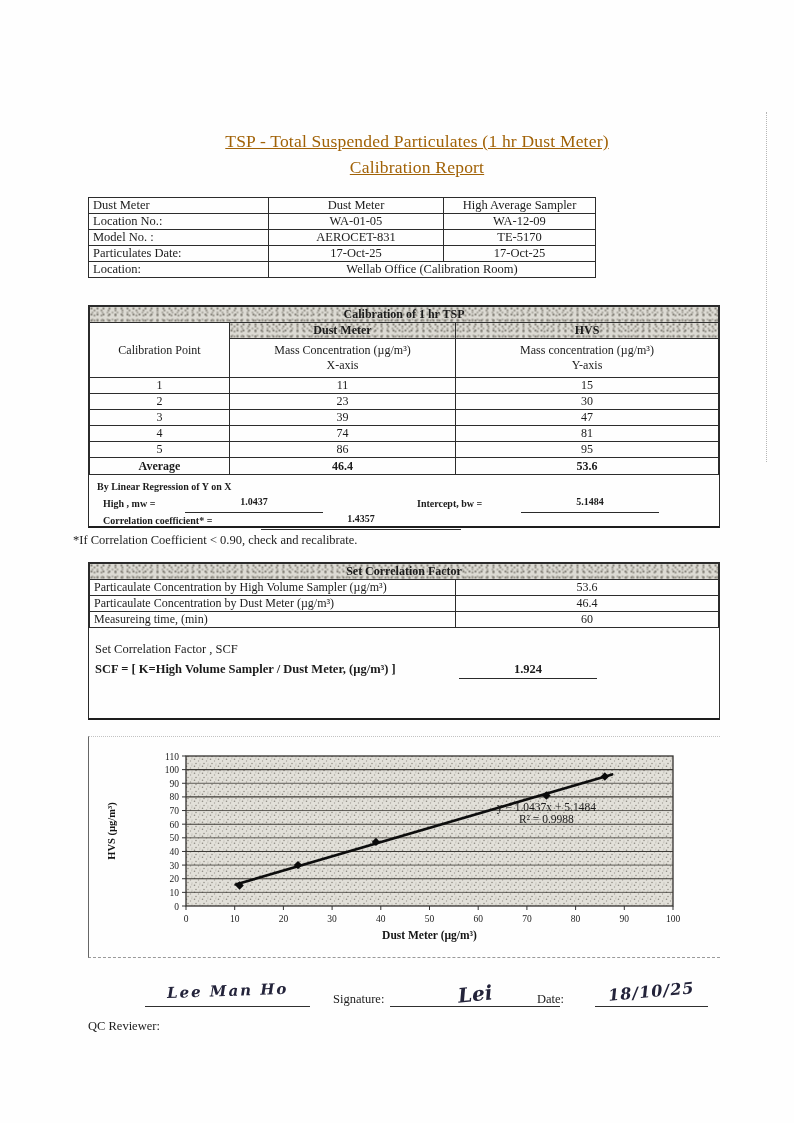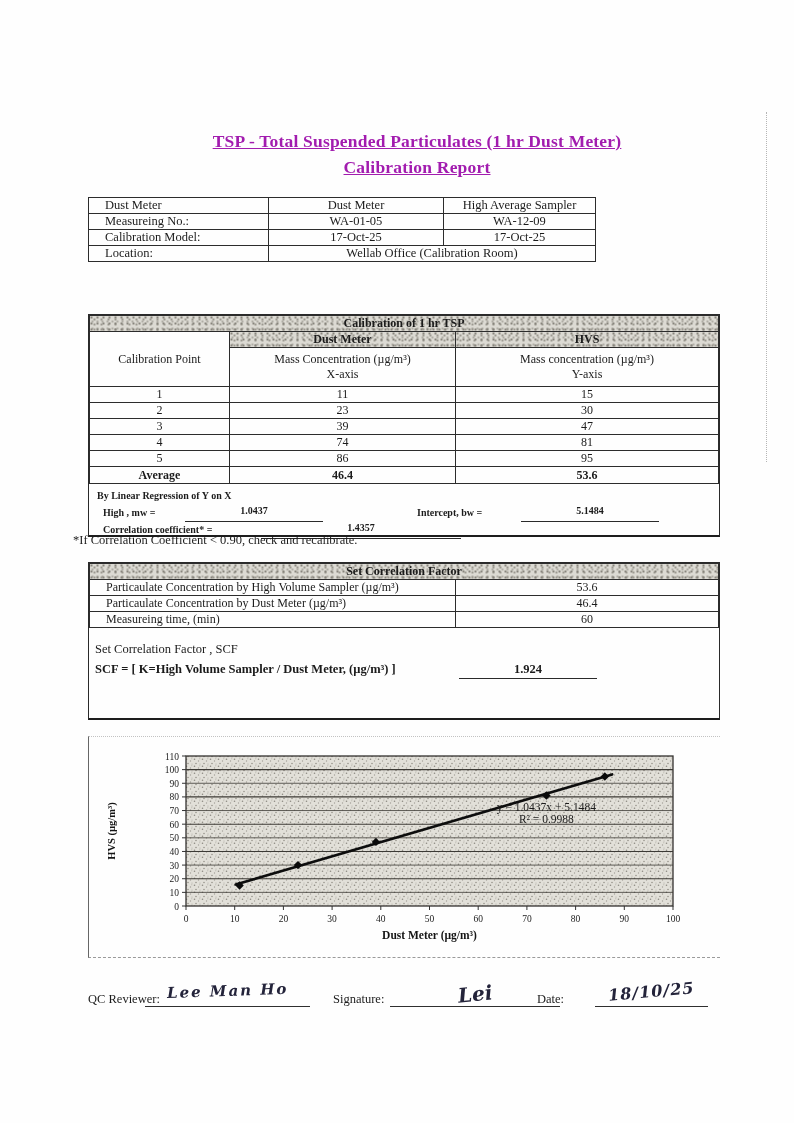--- a/index.html
+++ b/index.html
@@ -9,45 +9,45 @@
     font-family:"Liberation Serif","DejaVu Serif",serif;
     overflow:hidden;
   }
   
   .scan-artifact{
     position:absolute; left:766px; top:112px; width:0; height:350px;
     border-left:1px dotted #b5b5b5;
   }
   .title-block{position:absolute; top:128px; left:0; width:100%; text-align:center;}
   .title-line{
-    font-size:17.5px; font-weight:bold; text-decoration:underline;
-    letter-spacing:0.2px; line-height:26px; color:#a21caf;padding-left:40px;
+    font-size:17.5px; font-weight:normal; text-decoration:underline;
+    letter-spacing:0.2px; line-height:26px; color:#a16207;padding-left:40px;
   }
   
   .stipple-bg{
     background-color:#dcdad3;
     background-image:
       radial-gradient(circle at 1px 1px, #86837b 0.7px, transparent 0.95px),
       radial-gradient(circle at 4px 3px, #9b988f 0.7px, transparent 0.95px),
       radial-gradient(circle at 2px 5px, #8f8c84 0.6px, transparent 0.85px),
       radial-gradient(circle at 5px 1px, #aaa79e 0.55px, transparent 0.8px);
     background-size:6px 6px, 7px 5px, 5px 7px, 4px 4px;
   }
   table{border-collapse:collapse; table-layout:fixed;}
-  td{padding:0 16px; vertical-align:middle; overflow:hidden; white-space:nowrap;}
+  td{padding:0 4px; vertical-align:middle; overflow:hidden; white-space:nowrap;}
 
   
   .equip-table{position:absolute; left:88px; top:197px; width:507px; font-size:12.5px;}
   .equip-table td{border:1px solid #2c2c2c; height:14px; text-align:center;}
   .equip-table td.lbl{text-align:left;}
   .equip-table{border:1.5px solid #222;}
 
   
   .cal-box{
-    position:absolute; left:88px; top:314px; width:632px; height:223px;
+    position:absolute; left:88px; top:305px; width:632px; height:223px;
     border:1.5px solid #2a2a2a; border-bottom:2.5px solid #1d1d1d; box-sizing:border-box;
   }
   .cal-table{width:100%; font-size:12px;}
   .cal-table td{border:1px solid #2c2c2c; text-align:center;}
   .cal-table .t-title{height:13px; font-weight:bold; font-size:12px;}
   .cal-table .t-colhead{height:14px; font-weight:bold;}
   .cal-table .t-sub{height:38px; white-space:normal; line-height:15px;}
   .cal-table .t-row{height:13px;}
   .cal-table .t-avg{height:16px; font-weight:bold; border-top:1.5px solid #222;}
 
@@ -113,26 +113,31 @@
         <col style="width:175px">
         <col style="width:152px">
       </colgroup>
     <tbody>
         <tr>
       <td class="lbl">Dust Meter</td>
       <td>Dust Meter</td>
       <td>High Average Sampler</td>
     </tr>
     <tr>
-      <td class="lbl">Measureing No.:</td>
+      <td class="lbl">Location No.:</td>
       <td>WA-01-05</td>
       <td>WA-12-09</td>
     </tr>
     <tr>
-      <td class="lbl">Calibration Model:</td>
+      <td class="lbl">Model No. :</td>
+      <td>AEROCET-831</td>
+      <td>TE-5170</td>
+    </tr>
+    <tr>
+      <td class="lbl">Particulates Date:</td>
       <td>17-Oct-25</td>
       <td>17-Oct-25</td>
     </tr>
     <tr>
       <td class="lbl">Location:</td>
       <td colspan="2">Wellab Office (Calibration Room)</td>
     </tr>
   </tbody>
     </table>
 
@@ -315,21 +320,21 @@
         <path d="M 457.38 54.345454545454544 L 461.58 58.54545454545455 L 457.38 62.74545454545455 L 453.18 58.54545454545455 Z" fill="#0a0a0a"></path>
         <path d="M 515.8199999999999 35.254545454545436 L 520.02 39.45454545454544 L 515.8199999999999 43.65454545454544 L 511.61999999999995 39.45454545454544 Z" fill="#0a0a0a"></path>
         <text x="457.38" y="73.54545454545455" text-anchor="middle" font-size="11.5" fill="#1c1c1c">y = 1.0437x + 5.1484</text>
         <text x="457.38" y="85.81818181818181" text-anchor="middle" font-size="11.5" fill="#1c1c1c">R² = 0.9988</text>
         <text x="340.5" y="202" text-anchor="middle" font-size="11.5" font-weight="bold" fill="#151515">Dust Meter  (µg/m³)</text>
         <text x="26" y="94" text-anchor="middle" font-size="10.5" font-weight="bold" fill="#151515" transform="rotate(-90 26 94)">HVS (µg/m³)</text>
       </svg>
   </div>
 
   <div class="footer">
-    <span class="f-label" style="left:0;">QC Reviewer:</span>
+    <span class="f-label" style="left:0;margin-top:27px;">QC Reviewer:</span>
     <span class="blank-line" style="left:57px; width:165px;"><span class="hand hand-name">Lee Man Ho</span></span>
     <span class="f-label" style="left:245px;">Signature:</span>
     <span class="blank-line" style="left:302px; width:170px;"><span class="hand hand-sig">Lei</span></span>
     <span class="f-label" style="left:449px;">Date:</span>
     <span class="blank-line" style="left:507px; width:113px;"><span class="hand hand-date">18/10/25</span></span>
   </div>
 
 </div>
 
 </body></html>

